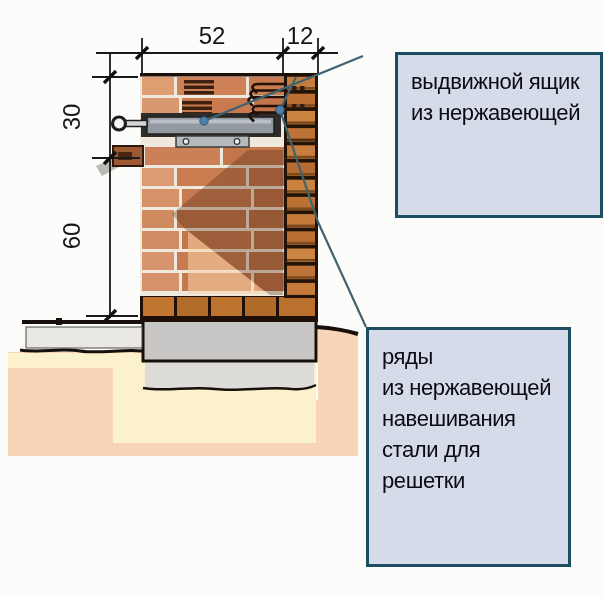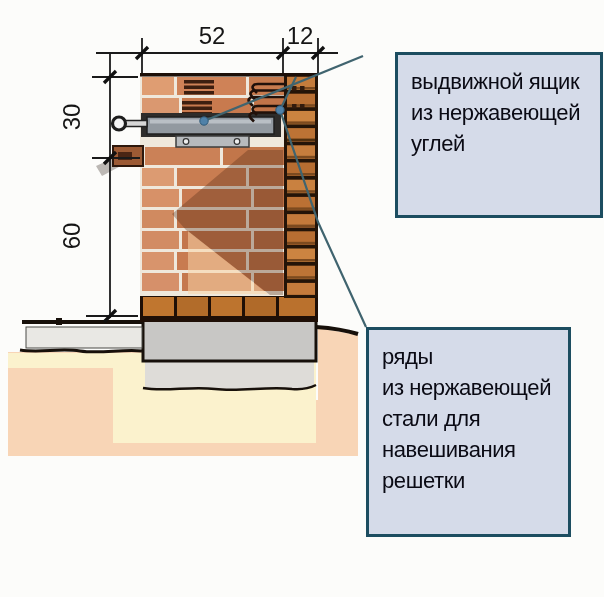--- a/index.html
+++ b/index.html
@@ -5,21 +5,21 @@
   html,body{margin:0;padding:0;background:#ffffff;}
   .stage{position:relative;width:604px;height:597px;background:#84cc16;overflow:hidden;
          font-family:"Liberation Sans",sans-serif;}
   .stage svg{position:absolute;left:0;top:0;}
   .callout{position:absolute;background:#d5dbe9;border:3px solid #1c4d60;
            color:#0a0a14;box-sizing:border-box;padding:11px 13px;
            font-size:22px;line-height:31px;letter-spacing:-0.4px;font-weight:500;}
   .callout .ln{white-space:nowrap;}
   .dim-text{font-family:"Liberation Sans",sans-serif;font-size:24px;fill:#151515;font-weight:500;}
   #callout1{left:363px;top:52px;width:208px;height:166px;margin-left:32px;}
-  #callout2{left:366px;top:327px;width:205px;height:210px;}
+  #callout2{left:366px;top:327px;width:205px;height:240px;}
 </style>
 </head>
 <body>
 
 <div class="stage">
 <svg width="604" height="597" viewBox="0 0 604 597">
 
   <rect x="0" y="0" width="604" height="597" fill="#fcfcfa"></rect>
 
   <g>
@@ -188,23 +188,22 @@
     <text class="dim-text" x="212" y="44" text-anchor="middle">52</text>
     <text class="dim-text" x="300" y="44" text-anchor="middle">12</text>
     <text class="dim-text" x="80" y="117" text-anchor="middle" transform="rotate(-90 80 117)">30</text>
     <text class="dim-text" x="80" y="236" text-anchor="middle" transform="rotate(-90 80 236)">60</text>
   </g>
 </svg>
 
   <div class="callout" id="callout1">
     <div class="ln">выдвижной ящик</div>
     <div class="ln">из нержавеющей</div>
-    <div class="ln">углей</div>
   </div>
 
   <div class="callout" id="callout2">
     <div class="ln">ряды</div>
     <div class="ln">из нержавеющей</div>
+    <div class="ln">навешивания</div>
     <div class="ln">стали для</div>
-    <div class="ln">навешивания</div>
     <div class="ln">решетки</div>
   </div>
 </div>
 
 </body></html>

